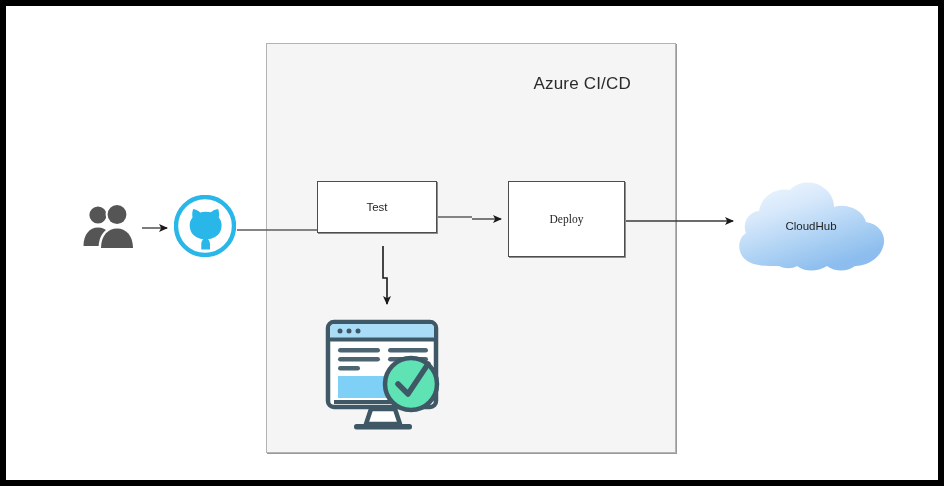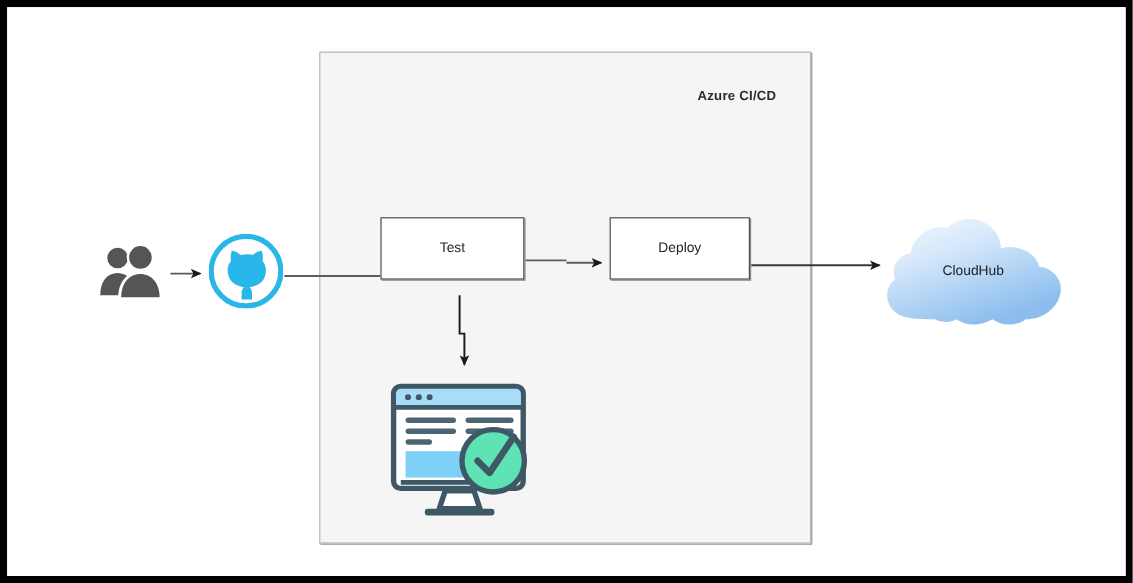--- a/index.html
+++ b/index.html
@@ -37,44 +37,43 @@
     top: 37px;
     width: 410px;
     height: 410px;
     box-sizing: border-box;
     background: #f5f5f5;
     border: 1px solid #b3b3b3;
     box-shadow: 1px 1px 0 #9a9a9a;
   }
   #azure-panel-label {
     position: absolute;
-    right: 28px;
+    right: 44px;
     top: 30px;
-    font-size: 11px;
+    font-size: 17px;
     color: #2b2b2b;
     letter-spacing: .2px;
     white-space: nowrap;
-    font-weight: bold;
   }
 
   
   .proc-box {
     position: absolute;
     box-sizing: border-box;
     background: #ffffff;
     border: 1px solid #4d4d4d;
     box-shadow: 1px 1px 0 #8e8e8e;
     display: flex;
     align-items: center;
     justify-content: center;
     font-size: 11.5px;
     color: #1f1f1f;
   }
   #box-test   { left: 311px; top: 175px; width: 120px; height: 52px; }
-  #box-deploy { left: 502px; top: 175px; width: 117px; height: 52px; }
+  #box-deploy { left: 502px; top: 175px; width: 117px; height: 76px; font-family: Liberation Serif, serif; }
 
   
   #people-icon {
     position: absolute;
     left: 74px;
     top: 196px;
     width: 62px;
     height: 46px;
   }
 

